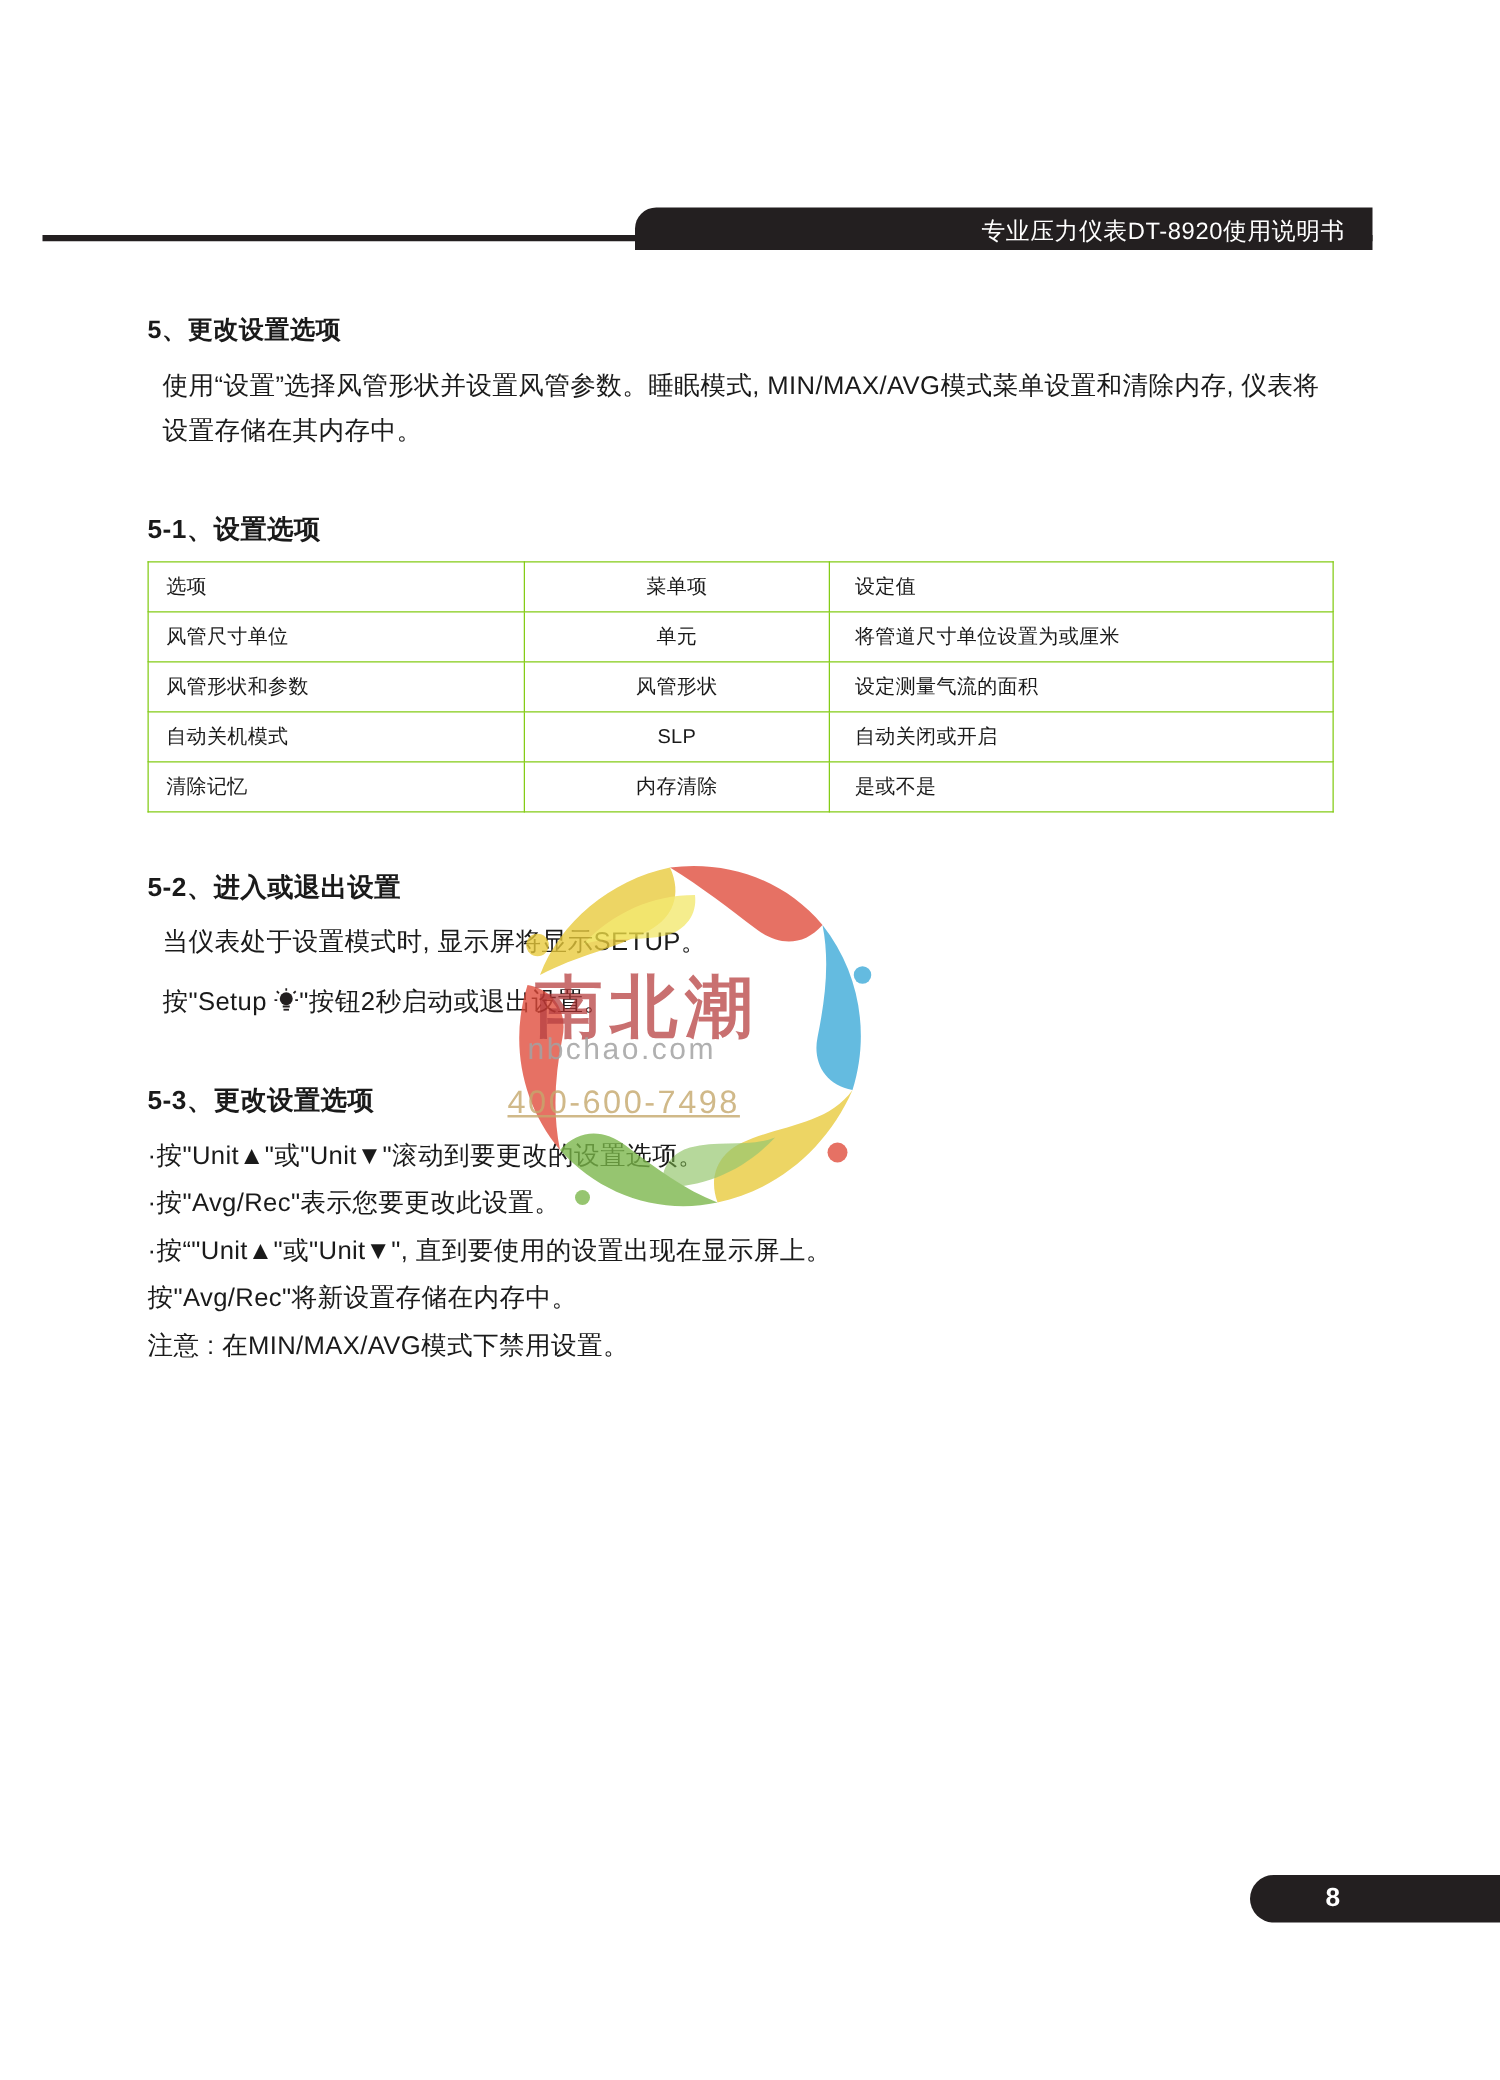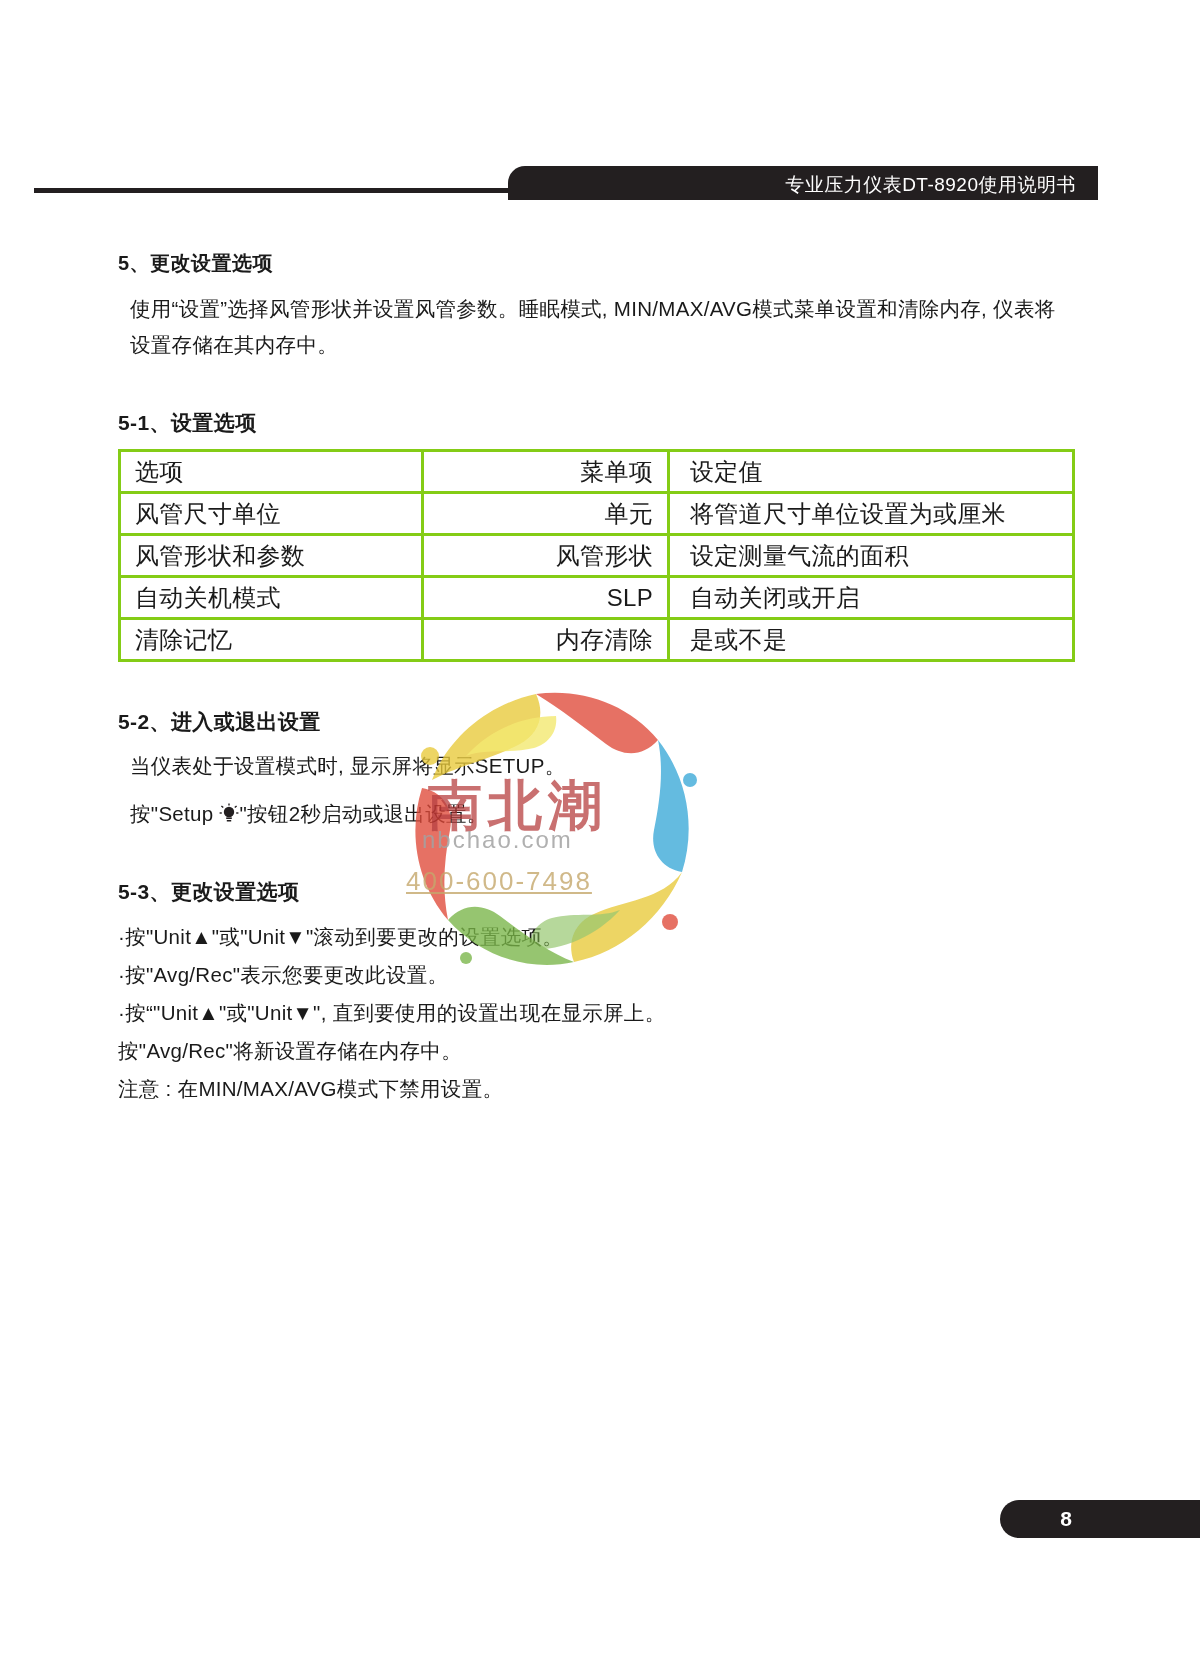--- a/index.html
+++ b/index.html
@@ -81,28 +81,28 @@
   }
 
   
   table.settings-table {
     border-collapse: collapse;
     width: 855px;
     margin-top: 4px;
     table-layout: fixed;
   }
   table.settings-table td {
-    border: 3px solid #84cc16;
+    border: 1px solid #84cc16;
     height: 39px;
-    font-size: 24px;
+    font-size: 16px;
     padding: 0 14px;
     letter-spacing: 0.3px;
   }
   table.settings-table td.c0 { width: 272px; text-align: left; }
-  table.settings-table td.c1 { width: 215px; text-align: right; }
+  table.settings-table td.c1 { width: 215px; text-align: center; }
   table.settings-table td.c2 { width: 368px; text-align: left; padding-left: 20px;}
 
   
   ul.dot-list {
     list-style: none;
     margin: 0;
     padding: 0;
   }
   ul.dot-list li {
     font-size: 20.5px;

